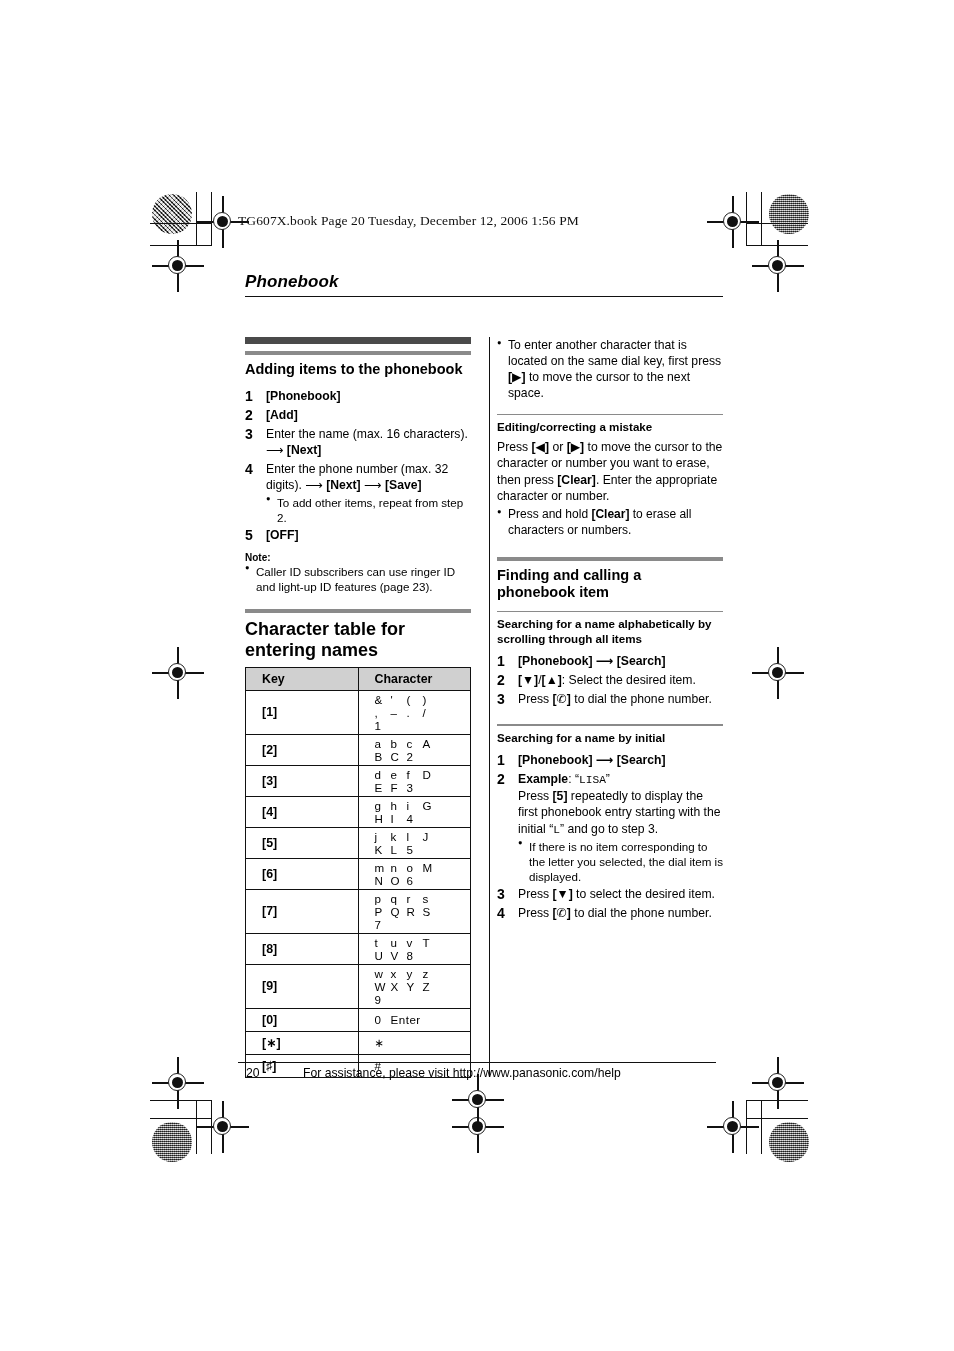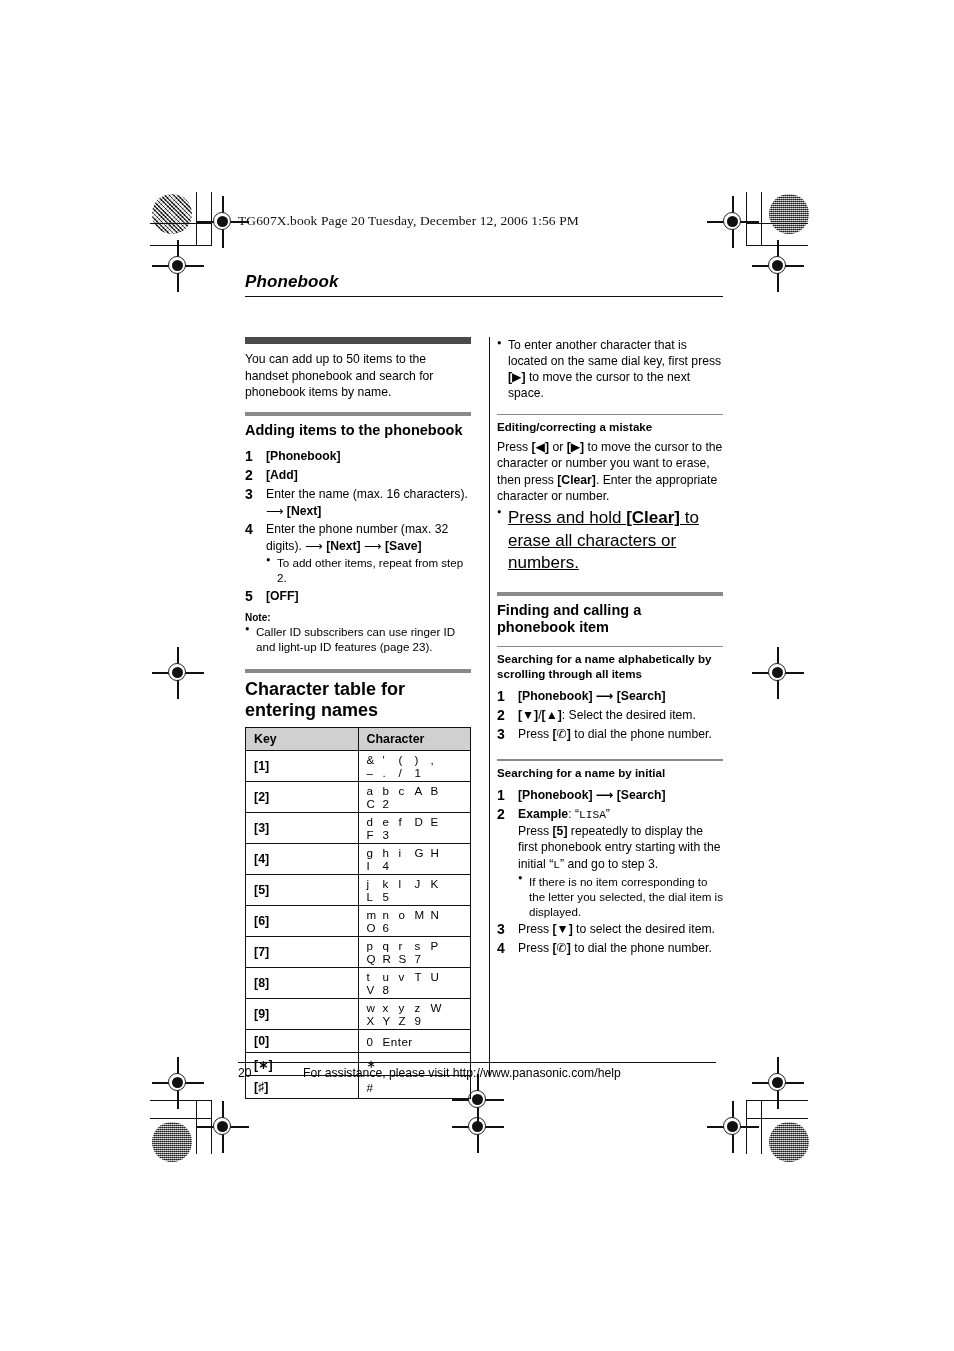--- a/index.html
+++ b/index.html
@@ -65,31 +65,31 @@
   ul.bul>li:before{content:"\25CF";position:absolute;left:0;top:-0.5px;font-size:7.5px;}
 
   .notelabel{font-size:10px;font-weight:bold;margin:8px 0 1px 0;}
 
   b.key{font-weight:bold;white-space:nowrap;}
   .mono{font-family:"Liberation Mono","DejaVu Sans Mono",monospace;font-size:11.2px;}
 
   
   .tbl-title{font-size:18px;font-weight:bold;margin:0 0 6px 0;}
   table.chartab{border-collapse:collapse;width:226px;table-layout:fixed;}
-  table.chartab th,table.chartab td{border:1.15px solid #111;padding:2px 8px;
+  table.chartab th,table.chartab td{border:1.15px solid #111;padding:2px 16px;
        font-size:11.6px;height:18px;vertical-align:middle;}
   table.chartab th{background:#d0d0d0;font-weight:bold;text-align:left;font-size:12.4px;}
   table.chartab td.keycell{width:62px;font-weight:bold;font-size:12.4px;}
   table.chartab td.chcell{letter-spacing:.5px;}
   table.chartab td.chcell span{display:inline-block;min-width:16px;}
 
   
   .footrule{position:absolute;left:238px;top:1062px;width:478px;height:1.3px;background:#111;}
   .footer{position:absolute;left:238px;top:1066px;width:478px;font-size:12.2px;}
-  .footer .pno{position:absolute;left:0;top:0;}
+  .footer .pno{position:absolute;left:8px;top:0;}
   .footer .ftxt{position:absolute;left:65px;top:0;white-space:nowrap;}
 </style>
 </head>
 <body>
 
 <div class="halftone hatch" style="left:152px;top:194px;"></div>
 <div class="halftone" style="left:769px;top:194px;"></div>
 <div class="halftone" style="left:152px;top:1122px;"></div>
 <div class="halftone" style="left:769px;top:1122px;"></div>
 
@@ -193,21 +193,20 @@
   <div class="running-head">Phonebook</div>
   <div class="head-rule"></div>
 
   <div class="cols">
     <div class="col-div"></div>
 
     <div class="col col-left">
 
       <div class="blackbar"></div>
 
-      <p class="body">You can add up to 50 items to the handset phonebook and search for phonebook items by name.</p>
 
       <div class="greybar"></div>
       <h2 class="sect">Adding items to the phonebook</h2>
 
       <ol class="steps">
         <li>
           <span class="num">1</span>
           <b class="key">[Phonebook]</b>
         </li>
         <li>
@@ -304,21 +303,21 @@
 
       <ul class="bul">
         <li style="font-size:12.2px;">To enter another character that is located on the same dial key, first press <b class="key">[▶]</b> to move the cursor to the next space.</li>
       </ul>
 
       <div style="height:10px"></div>
       <div class="thinrule"></div>
       <h3 class="sub">Editing/correcting a mistake</h3>
       <p class="body" style="margin-bottom:3px;">Press <b class="key">[◀]</b> or <b class="key">[▶]</b> to move the cursor to the character or number you want to erase, then press <b class="key">[Clear]</b>. Enter the appropriate character or number.</p>
       <ul class="bul">
-        <li style="font-size:17px;text-decoration:underline;">Press and hold <b class="key">[Clear]</b> to erase all characters or numbers.</li>
+        <li style="font-size:12px;">Press and hold <b class="key">[Clear]</b> to erase all characters or numbers.</li>
       </ul>
 
       <div style="height:16px"></div>
       <div class="greybar"></div>
       <h2 class="sect">Finding and calling a phonebook item</h2>
 
       <div class="thinrule"></div>
       <h3 class="sub" style="margin-bottom:7px;">Searching for a name alphabetically by scrolling through all items</h3>
 
       <ol class="steps">

